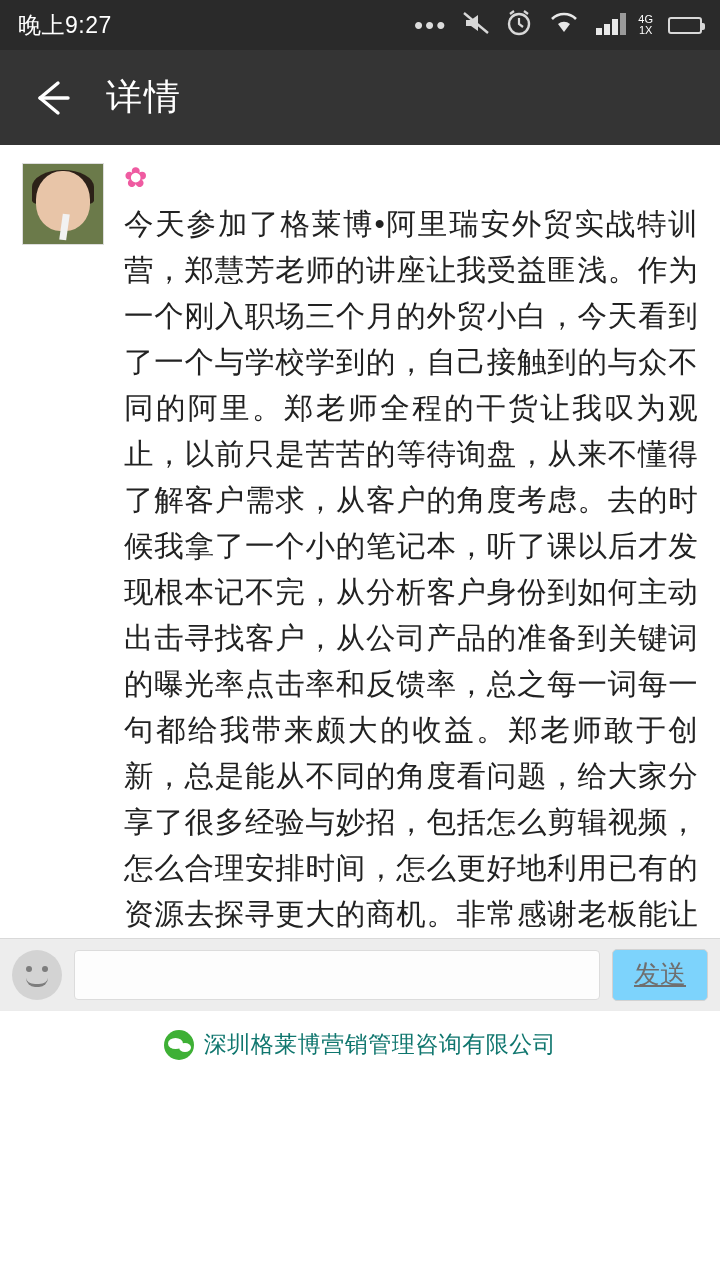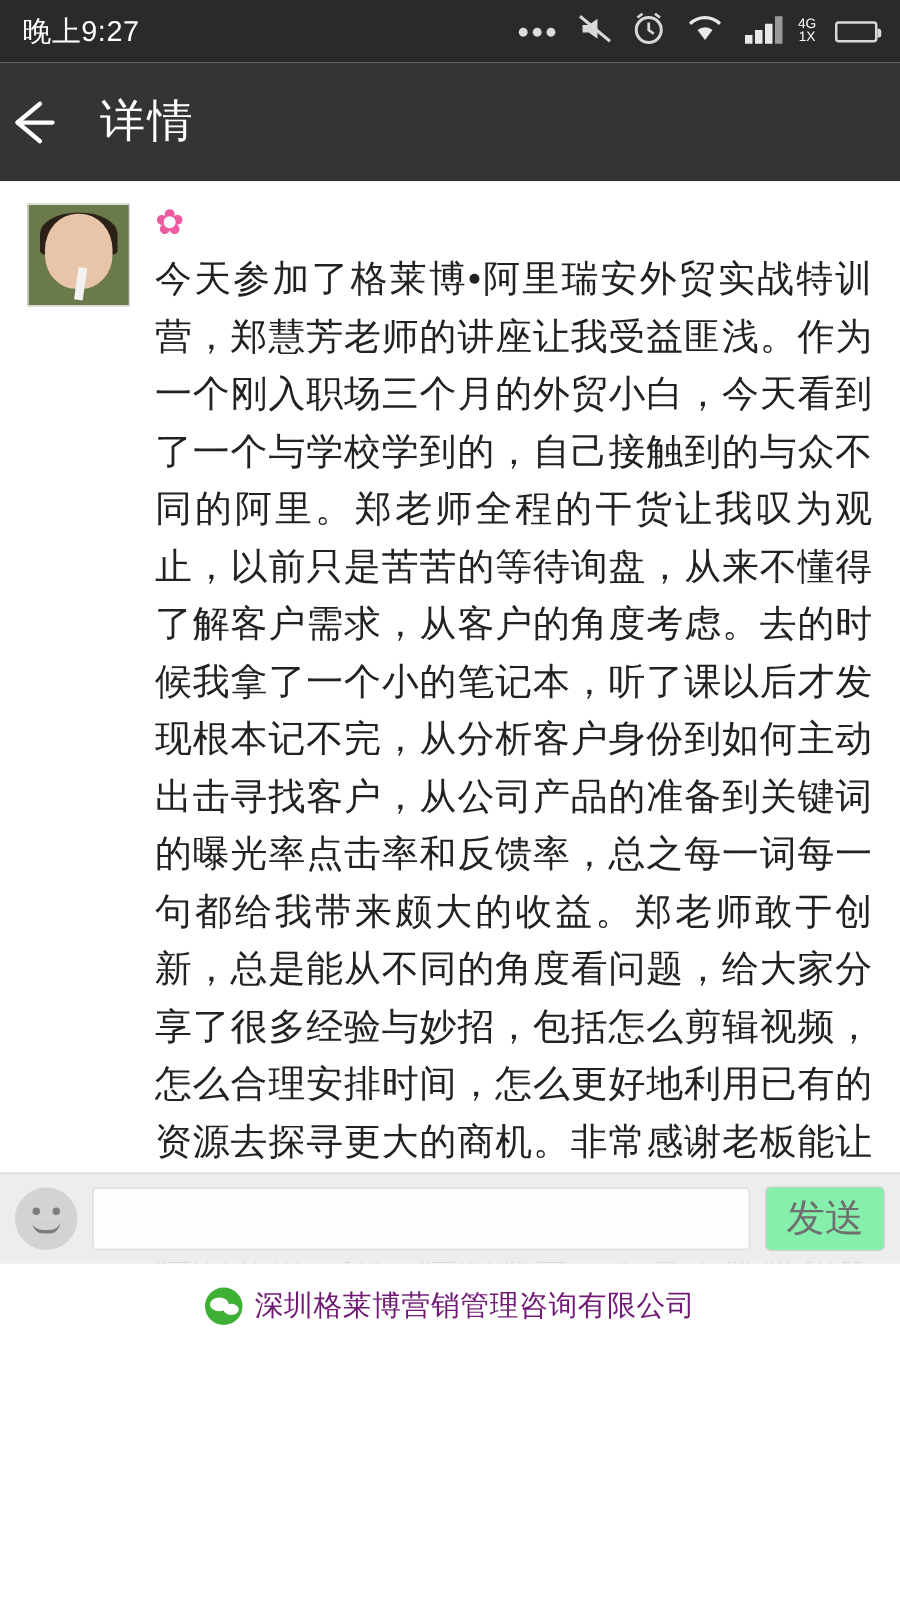--- a/index.html
+++ b/index.html
@@ -24,21 +24,21 @@
   .net-label { display:flex; flex-direction:column; align-items:center; font-size:11px; line-height:11px; margin-left:-6px; }
   .battery {
     width:34px; height:17px; border:2px solid #d8d8d8; border-radius:3px; position:relative;
   }
   .battery:after {
     content:""; position:absolute; right:-5px; top:4px; width:3px; height:7px; background:#d8d8d8; border-radius:0 2px 2px 0;
   }
 
   
   .titlebar {
-    height:95px; background:#343434; display:flex; align-items:center; color:#fff;
+    height:95px; background:#343434; display:flex; align-items:center; padding-left:26px; color:#fff;
   }
   .back-arrow { width:54px; height:54px; position:relative; }
   .back-arrow svg { display:block; }
   .title-text { font-size:36px; margin-left:26px; letter-spacing:2px; }
 
   
   .content {
     position:absolute; top:145px; left:0; right:0; bottom:0;
     background:#ffffff; overflow:hidden;
   }
@@ -89,37 +89,37 @@
   .input-field {
     flex:1; height:50px; background:#fdfdfd; border:1px solid #dcdcdc; border-radius:4px;
   }
   .smiley {
     width:50px; height:50px; border-radius:50%; background:#d3d3d3; position:relative; flex:0 0 50px;
   }
   .smiley .eye { position:absolute; top:16px; width:6px; height:6px; background:#7d7d7d; border-radius:50%; }
   .smiley .eye.l { left:14px; } .smiley .eye.r { right:14px; }
   .smiley .mouth { position:absolute; bottom:13px; left:14px; width:22px; height:9px; border-bottom:3px solid #7d7d7d; border-radius:0 0 20px 20px; }
   .send-btn {
-    flex:0 0 96px; height:52px; background:#86efac; border:1px solid #d2d2d2; border-radius:5px;
-    color:#6f6f6f; font-size:31px; display:flex; align-items:center; justify-content:center;
+    flex:0 0 96px; height:52px; background:#7dd3fc; border:1px solid #d2d2d2; border-radius:5px;
+    color:#6f6f6f; font-size:26px; display:flex; align-items:center; justify-content:center;text-decoration:underline;
   }
   .footer-bar {
     position:absolute; left:0; right:0; bottom:0; height:68px;
     background:#ffffff; display:flex; align-items:center; justify-content:center; gap:10px;
     border-top:1px solid #ececec;
   }
   .wechat-badge {
     width:30px; height:30px; border-radius:50%; background:#3eb035; position:relative; flex:0 0 30px;
   }
   .wechat-badge:before, .wechat-badge:after {
     content:""; position:absolute; background:#fff; border-radius:50%;
   }
   .wechat-badge:before { width:15px; height:11px; left:4px; top:8px; }
   .wechat-badge:after { width:12px; height:9px; right:3px; top:13px; }
-  .footer-text { font-size:23px; color:#701a75; letter-spacing:0.5px; }
+  .footer-text { font-size:23px; color:#0f766e; letter-spacing:0.5px; }
 </style>
 </head>
 <body>
 
 <div class="phone">
 
   <div class="statusbar">
     <div class="status-time">晚上9:27</div>
     <div class="status-icons">
       <span class="dots">•••</span>

